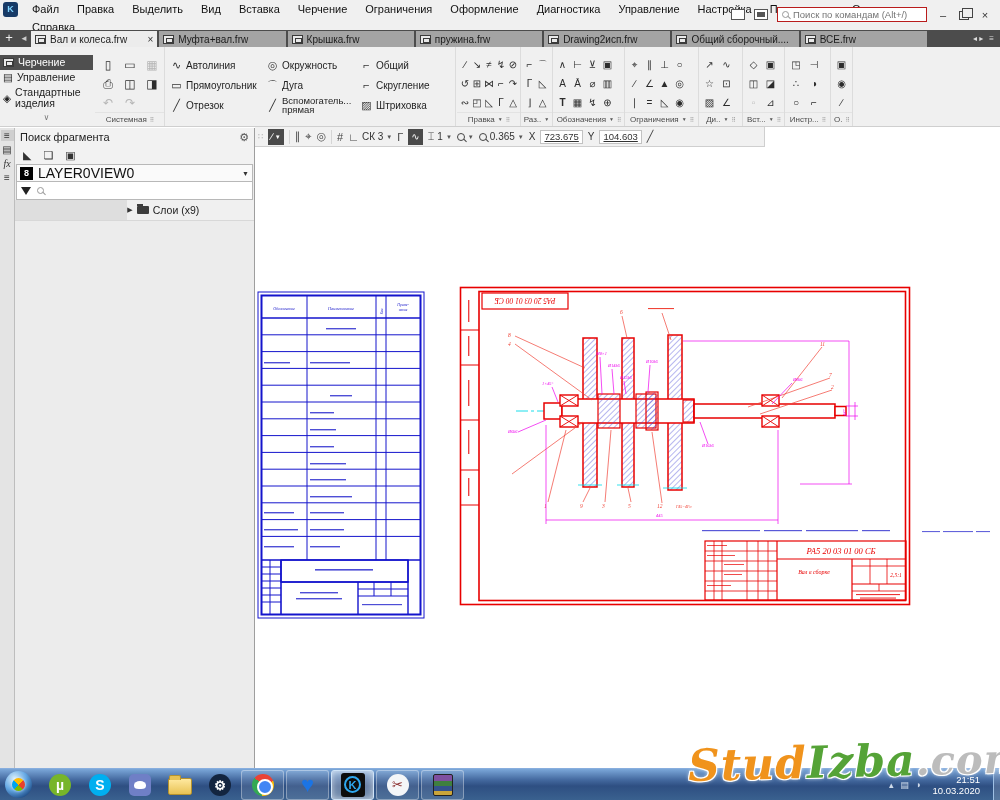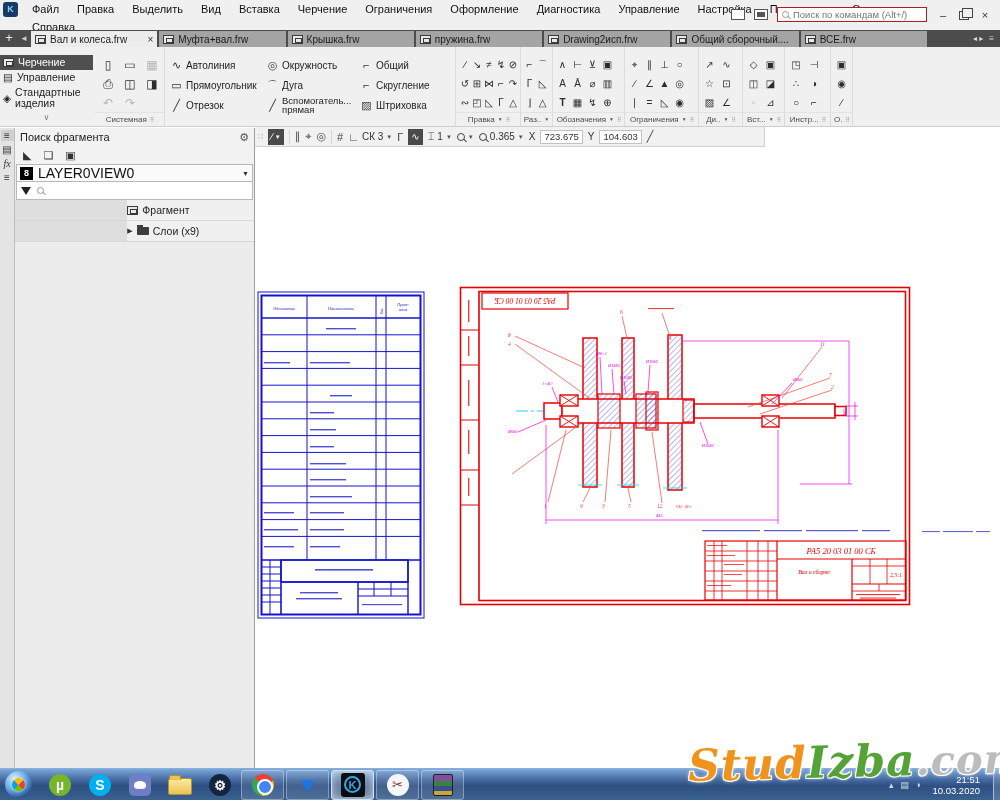--- a/index.html
+++ b/index.html
@@ -50,21 +50,21 @@
   .g-icons span.dis { color:#b5b5b5; }
   .geo-grid { position:absolute; left:4px; top:8px; display:grid; grid-template-columns:96px 94px 92px; grid-auto-rows:20px; font-size:10px; color:#1e1e1e; }
   .geo-cell { display:flex; align-items:center; gap:3px; overflow:hidden; white-space:nowrap; }
   .geo-cell .ic { font-size:11px; color:#333; width:13px; text-align:center; flex:none; }
   .geo-cell.twoline { line-height:9px; white-space:normal; font-size:9.5px; }
 
   
   .viewbar { position:absolute; left:255px; top:127px; width:510px; height:20px; background:#f1f1f1; border-bottom:1px solid #cfcfcf; border-right:1px solid #cfcfcf; display:flex; align-items:center; gap:5px; padding:0 3px; font-size:10px; color:#333; z-index:5; }
   .vb-sep { width:1px; height:14px; background:#d5d5d5; }
   .vb-dark { background:#4a4a4a; color:#fff; height:16px; display:flex; align-items:center; padding:0 3px; gap:2px; font-size:10px; }
-  .vb-box { background:#fff; border:1px solid #c2c2c2; height:14px; padding:0 3px; font-size:9.5px; display:flex; align-items:center; }
+  .vb-box { background:#fff; border:1px solid #c2c2c2; height:14px; padding:0 3px; font-size:9.5px; display:flex; align-items:center;text-decoration:underline; }
   .vb-ic { font-size:11px; color:#444; }
   .vb-dd { font-size:6px; color:#555; }
   .lens { width:8px; height:8px; border:1.4px solid #444; border-radius:50%; position:relative; flex:none; }
   .lens:after { content:""; position:absolute; width:4px; height:1.4px; background:#444; transform:rotate(45deg); right:-3px; bottom:-2px; }
 
   
   .lstrip { position:absolute; left:0; top:128px; width:15px; height:640px; background:#e4e4e4; border-right:1px solid #bdbdbd; display:flex; flex-direction:column; align-items:center; gap:3px; padding-top:2px; }
   .lstrip span { font-size:10px; color:#333; width:13px; text-align:center; }
   .lstrip .sel { background:#cfcfcf; }
   .lstrip .fx { font-family:"Liberation Serif",serif; font-style:italic; font-size:10px; }
@@ -484,26 +484,20 @@
       <span class="nm">LAYER0VIEW0</span>
       <span class="dd">▼</span>
     </div>
     <div class="tp-filter">
       <span class="funnel"></span>
       <span class="mag"></span>
       <span style="flex:1"></span>
     </div>
     <div class="tp-row">
       <span class="content">
-          <span class="docico"></span>
-          <span>Фрагмент</span>
-        </span>
-    </div>
-    <div class="tp-row">
-      <span class="content">
           <span class="tri">▶</span>
           <span class="fold"></span>
           <span>Слои (x9)</span>
         </span>
     </div>
   </div>
 
   <div class="canvas">
     <svg width="745" height="641" viewBox="255 127 745 641">
       <defs>

